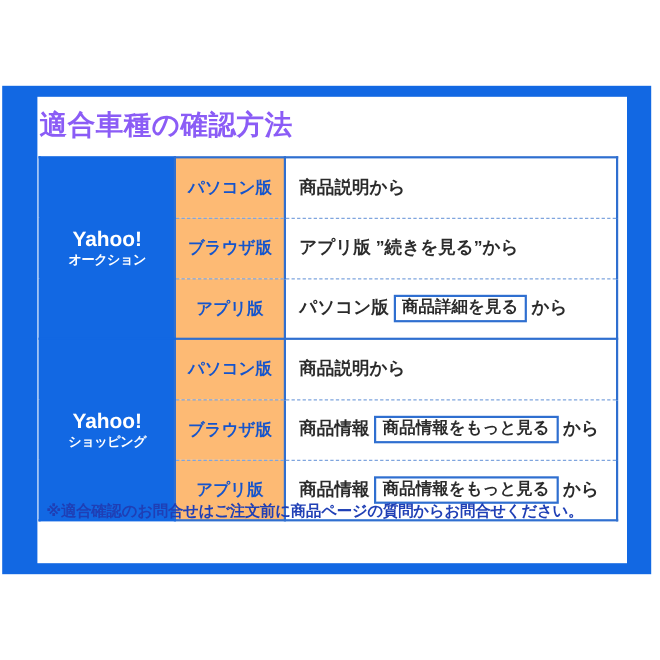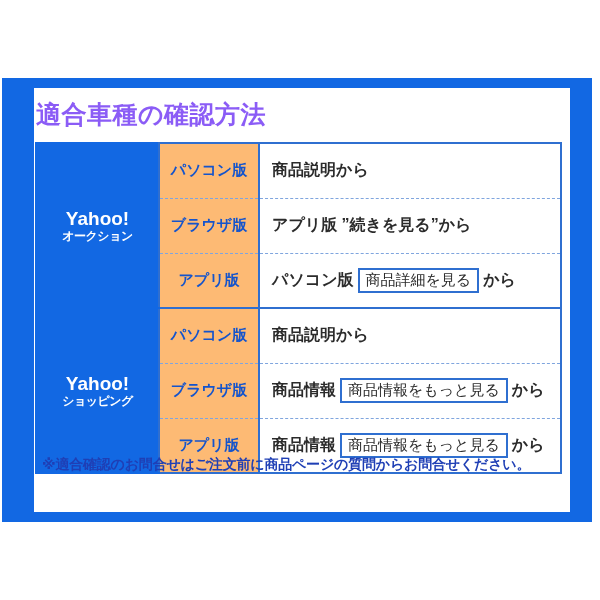--- a/index.html
+++ b/index.html
@@ -121,21 +121,21 @@
     border-bottom: 2px solid #2F6FD0;
   }
 
   
   .inline-btn {
     display: inline-block;
     border: 2px solid #2F6FD0;
     padding: 1px 6px 2px 6px;
     margin: 0 4px;
     font-size: 15px;
-    font-weight: normal;
+    font-weight: bold;
     color: #2B2B2B;
     line-height: 1.2;
     background: #ffffff;
     vertical-align: middle;
   }
   .quote { font-weight: bold; }
 
   
   #footer-note {
     position: absolute;

